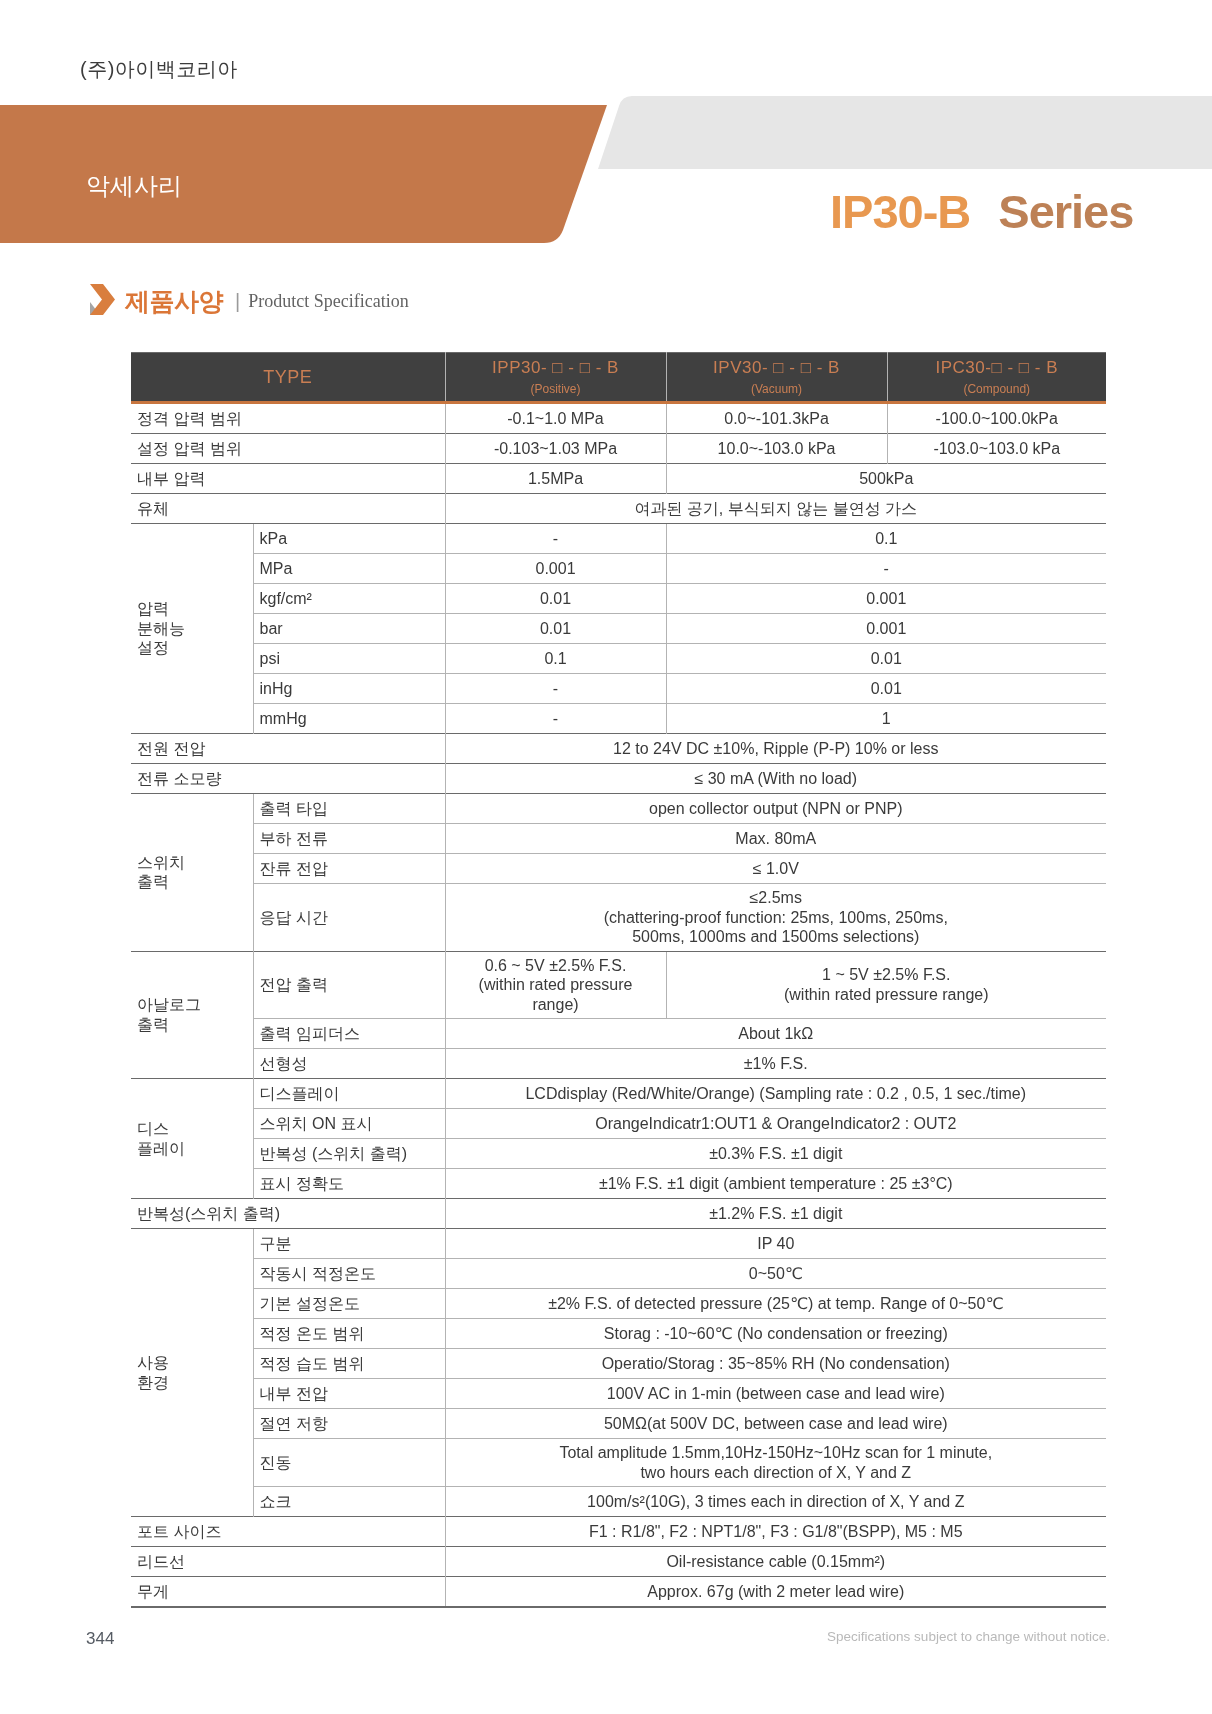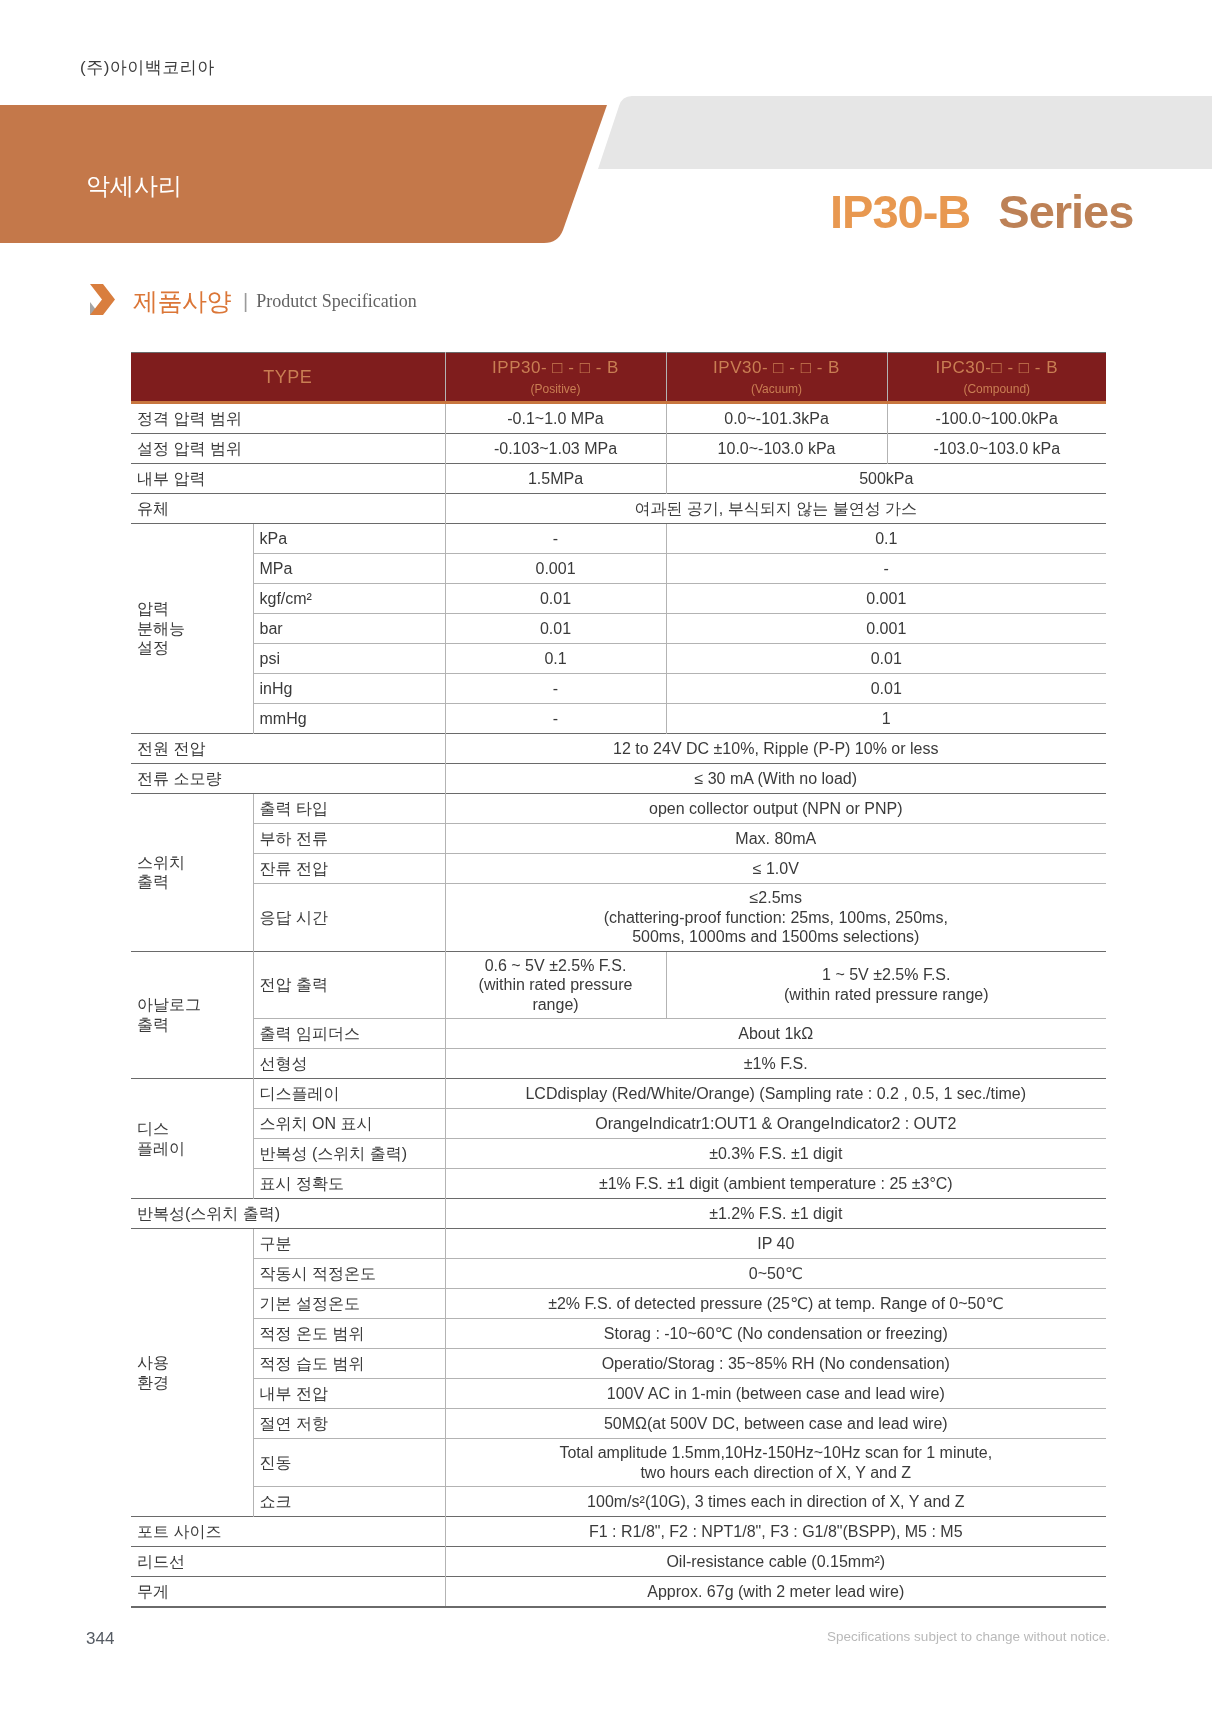--- a/index.html
+++ b/index.html
@@ -1,38 +1,38 @@
 <!DOCTYPE html>
 <html><head>
 <meta charset="utf-8">
 <title>Catalog Page</title>
 <style>
   html,body{margin:0;padding:0;background:#ffffff;}
   .page{position:relative;width:1212px;height:1714px;background:#fff;overflow:hidden;
         font-family:"Liberation Sans","DejaVu Sans",sans-serif;color:#3a3a3a;}
 
-  .company{position:absolute;left:80px;top:56px;font-size:17px;color:#3c3c3c;letter-spacing:.5px;}
+  .company{position:absolute;left:80px;top:56px;font-size:20px;color:#3c3c3c;letter-spacing:.5px;}
 
   .gray-band{position:absolute;left:598px;top:96px;}
   .banner{position:absolute;left:0;top:105px;}
   .banner-title{position:absolute;left:84px;top:109px;font-size:50px;font-weight:bold;color:#fff;letter-spacing:-1px;}
   .banner-sub{position:absolute;left:86px;top:170px;font-size:24px;color:#fff;}
   .series{position:absolute;left:830px;top:184px;font-size:47px;font-weight:bold;letter-spacing:-1px;white-space:nowrap;}
   .series .s1{color:#E89850;}
   .series .s2{color:#BD8156;margin-left:28px;}
 
   .section-head{position:absolute;left:88px;top:284px;display:flex;align-items:center;}
   .section-icon{margin-right:10px;flex:0 0 auto;}
-  .section-title{font-size:25px;font-weight:normal;color:#DB7637;letter-spacing:-.5px;margin-left:8px;}
+  .section-title{font-size:25px;font-weight:bold;color:#DB7637;letter-spacing:-.5px;}
   .section-divider{font-size:20px;color:#9a9a9a;margin:0 8px 0 12px;font-weight:normal;}
   .section-sub{font-size:18px;color:#636363;font-family:Liberation Serif, serif;}
 
   table.spec{position:absolute;left:131px;top:352px;width:975px;border-collapse:collapse;table-layout:fixed;
              border-top:1px solid #6a6a6a;border-bottom:2px solid #6a6a6a;}
-  table.spec th{background:#7f1d1d;border-bottom:3px solid #C8763F;border-left:1px solid #b3b3b3;
+  table.spec th{background:#404040;border-bottom:3px solid #C8763F;border-left:1px solid #b3b3b3;
                 font-weight:normal;padding:4px 14px;height:40px;vertical-align:middle;}
   table.spec th.c0{border-left:none;}
   .th-type{font-size:18px;color:#C97E53;letter-spacing:.5px;}
   .th-model{font-size:17px;color:#C97E53;letter-spacing:.5px;line-height:1.15;}
   .th-sub{font-size:12px;color:#C97E53;margin-top:5px;}
 
   table.spec td{border-top:1px solid #b3b3b3;border-left:1px solid #b3b3b3;
                 font-size:16px;color:#3a3a3a;padding:4px 6px;height:21px;
                 white-space:pre-line;line-height:1.22;vertical-align:middle;}
   table.spec td.c0{border-left:none;}

